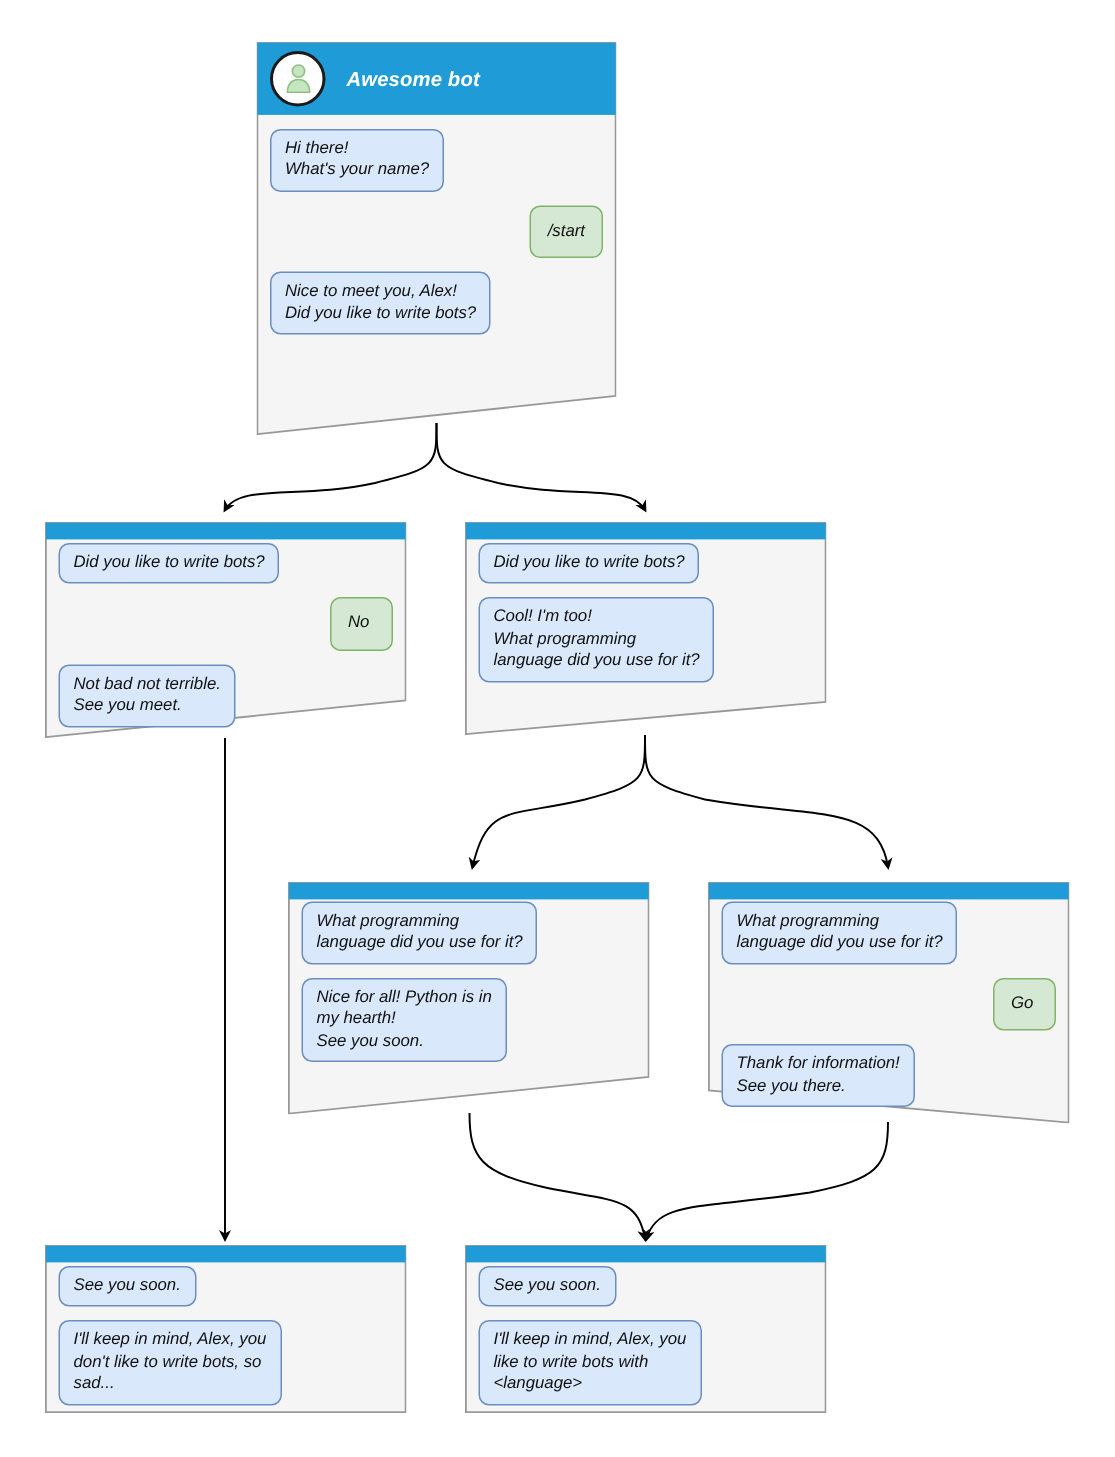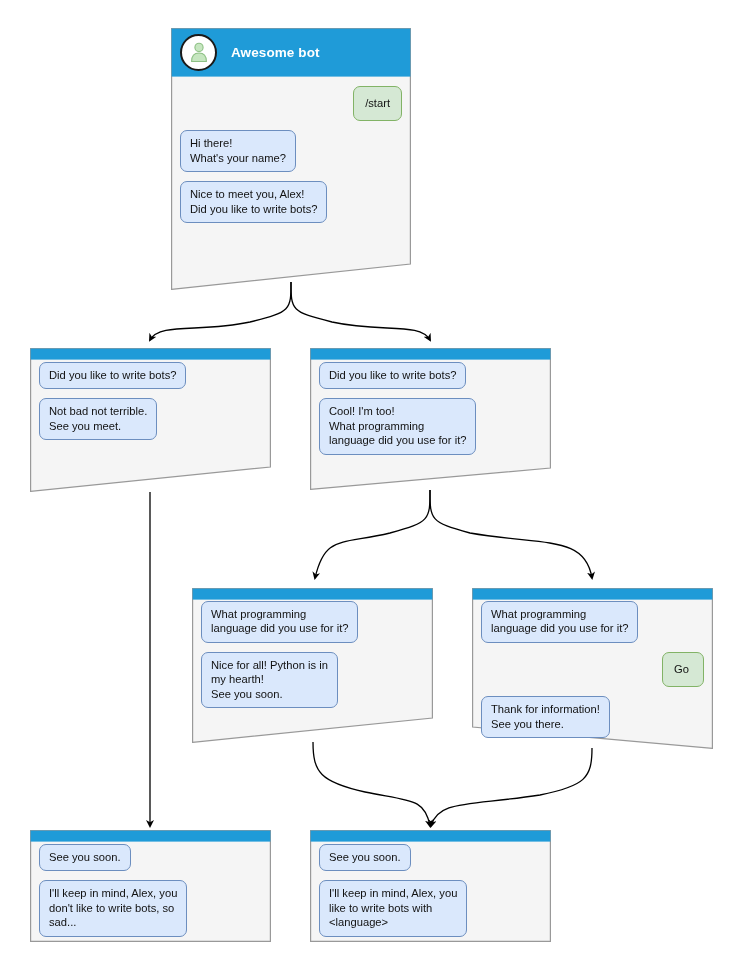--- a/index.html
+++ b/index.html
@@ -14,20 +14,21 @@
     overflow: hidden;
     font-family: "Liberation Sans", sans-serif;
     -webkit-font-smoothing: antialiased;
   }
 
   #canvas {
     position: absolute;
     left: 0; top: 0;
     width: 743px;
     height: 971px;
+    font-style: italic;
   }
 
   
   #edges {
     position: absolute;
     left: 0; top: 0;
     width: 743px;
     height: 971px;
     pointer-events: none;
   }
@@ -158,45 +159,48 @@
       <div class="chat-header">
         <div class="avatar">
           <svg width="24" height="24" viewBox="0 0 24 24">
             <circle cx="12" cy="7.4" r="4.1" fill="#c6e6c0" stroke="#8ec185" stroke-width="1.1"></circle>
             <path d="M4.6,21.5 C4.6,15.6 8.0,13.0 12,13.0 C16,13.0 19.4,15.6 19.4,21.5 Z" fill="#c6e6c0" stroke="#8ec185" stroke-width="1.1"></path>
           </svg>
         </div>
         <div class="chat-title">Awesome bot</div>
       </div>
       <div class="bubbles" style="top:58px;">
+        <div class="bubble-row left">
+          <div class="bubble bot">Hi there!
+What's your name?</div>
+        </div>
         <div class="bubble-row right">
           <div class="bubble user">/start</div>
-        </div>
-        <div class="bubble-row left">
-          <div class="bubble bot">Hi there!
-What's your name?</div>
         </div>
         <div class="bubble-row left">
           <div class="bubble bot">Nice to meet you, Alex!
 Did you like to write bots?</div>
         </div>
       </div>
     </div>
   </div>
 
   <div class="node" style="left:30px; top:348px; width:241px; height:144px;">
     <svg class="node-shape" viewBox="0 0 241 144" preserveAspectRatio="none">
       <path d="M0.6,0.6 L240.4,0.6 L240.4,119 L0.6,143.4 Z" fill="#f5f5f5" stroke="#999999" stroke-width="1.2"></path>
       <rect x="0.6" y="0.6" width="239.8" height="11" fill="#1f9bd8"></rect>
     </svg>
     <div class="node-content">
       <div class="bubbles" style="top:14px;">
         <div class="bubble-row left">
           <div class="bubble bot">Did you like to write bots?</div>
         </div>
+        <div class="bubble-row right">
+          <div class="bubble user">No</div>
+        </div>
         <div class="bubble-row left">
           <div class="bubble bot">Not bad not terrible.
 See you meet.</div>
         </div>
       </div>
     </div>
   </div>
 
   <div class="node" style="left:310px; top:348px; width:241px; height:142px;">
     <svg class="node-shape" viewBox="0 0 241 142" preserveAspectRatio="none">

